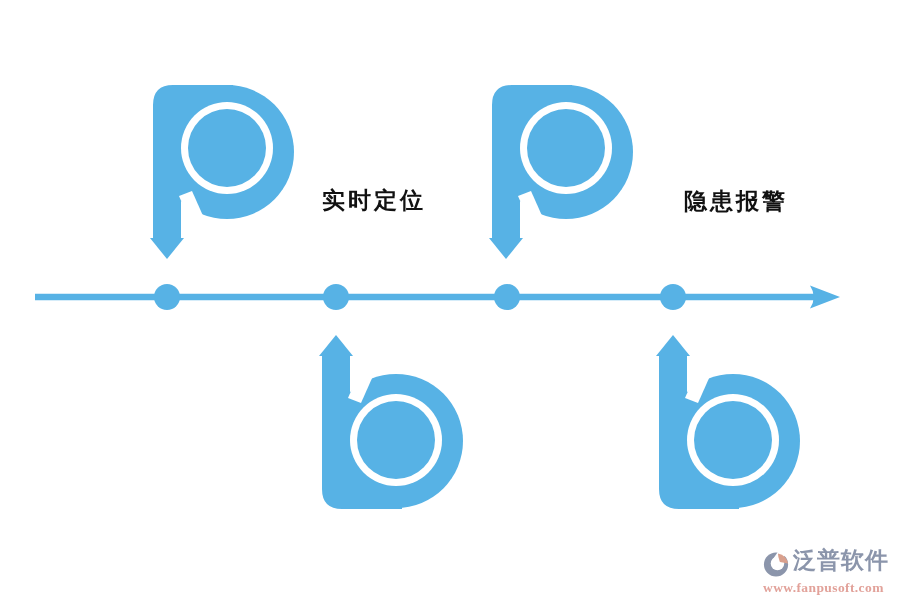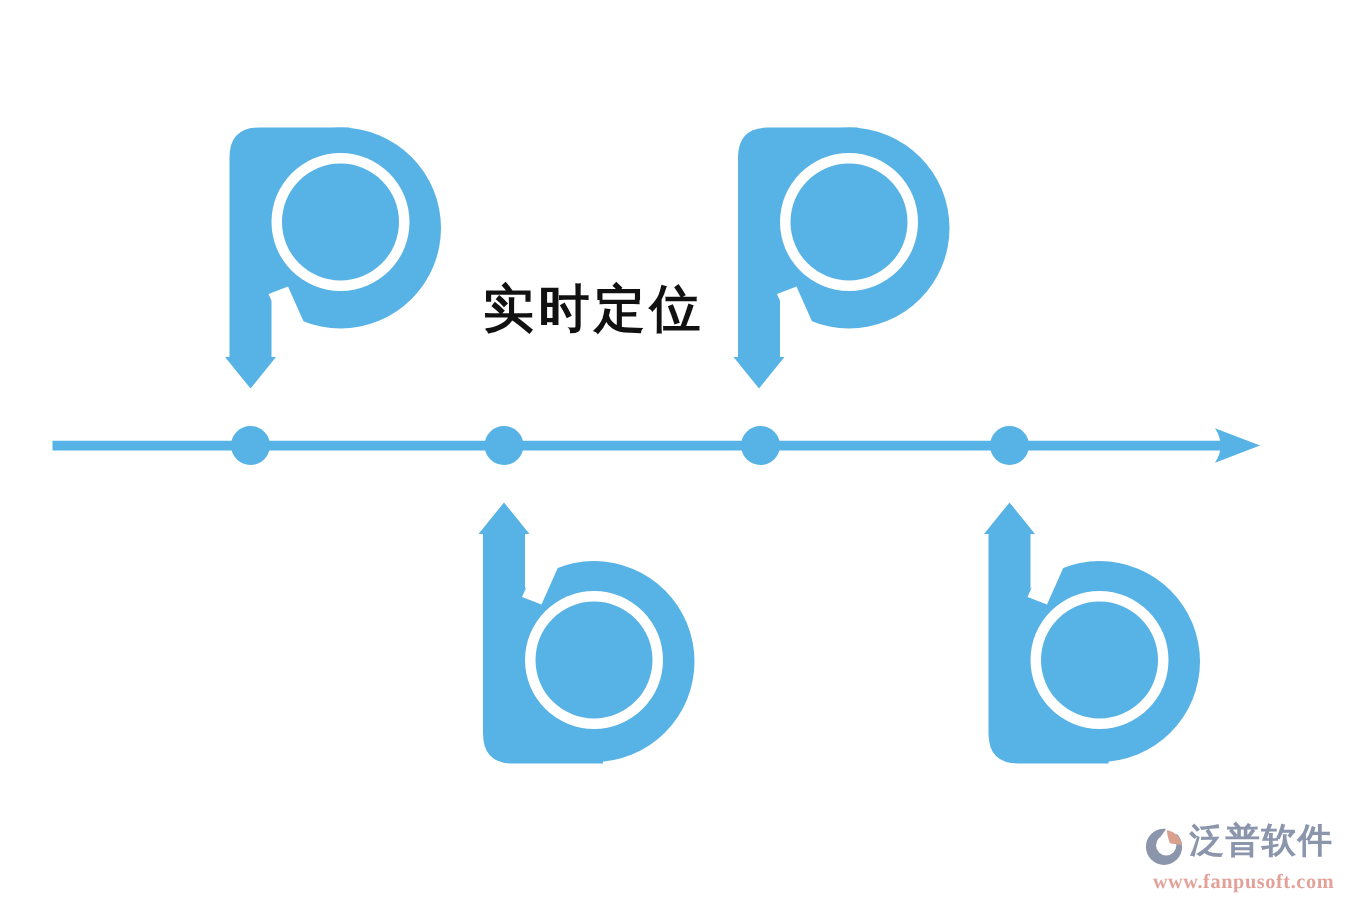--- a/index.html
+++ b/index.html
@@ -7,21 +7,21 @@
     position:relative;
     width:900px;height:600px;
     background:#ffffff;
     overflow:hidden;
     font-family:"Liberation Sans","DejaVu Sans",sans-serif;
   }
   .diagram-svg{position:absolute;left:0;top:0;width:900px;height:600px;}
   .node-label{
     position:absolute;
     font-weight:bold;
-    font-size:34px;
+    font-size:23px;
     line-height:1.0;
     letter-spacing:3px;
     color:#111111;
     white-space:nowrap;
   }
   #label-0{left:56px;top:370px;}
   #label-1{left:322px;top:189px;}
   #label-2{left:499px;top:372px;}
   #label-3{left:684px;top:190px;}
   .watermark{
@@ -38,21 +38,20 @@
     letter-spacing:1px;
     margin-left:3px;
   }
   .wm-url{
     font-family:"Liberation Serif","DejaVu Serif",serif;
     font-size:13.5px;line-height:1.0;
     font-weight:bold;
     color:#E2A29A;
     letter-spacing:0.4px;
     margin-top:2px;
-    text-align:center;
   }
 </style>
 </head>
 <body>
 
 <div class="canvas">
 
   <svg class="diagram-svg" viewBox="0 0 900 600">
     <defs>
 
@@ -84,20 +83,21 @@
       <circle cx="673" cy="297" r="13" fill="#57B2E5"></circle>
     </g>
 
     <use href="#p-mark" transform="translate(167,297)"></use>
     <use href="#b-mark" transform="translate(336,297)"></use>
     <use href="#p-mark" transform="translate(506,297)"></use>
     <use href="#b-mark" transform="translate(673,297)"></use>
   </svg>
 
   <div class="node-label" id="label-1">实时定位</div>
+  <div class="node-label" id="label-3">隐患报警</div>
 
   <div class="watermark">
     <div class="wm-row">
       <svg class="wm-logo" viewBox="0 0 27 30">
         <circle cx="13" cy="15" r="12.5" fill="#8B95AB"></circle>
         <circle cx="14.5" cy="14" r="7" fill="#ffffff"></circle>
         <rect x="13" y="-3" width="8" height="17" transform="rotate(35 17 6)" fill="#ffffff"></rect>
         <path d="M15,3.5 Q24,5.5 25.5,14 L17,12.5 Q15,7 15,3.5 Z" fill="#D9A08D"></path>
       </svg>
       <span class="wm-brand">泛普软件</span>

